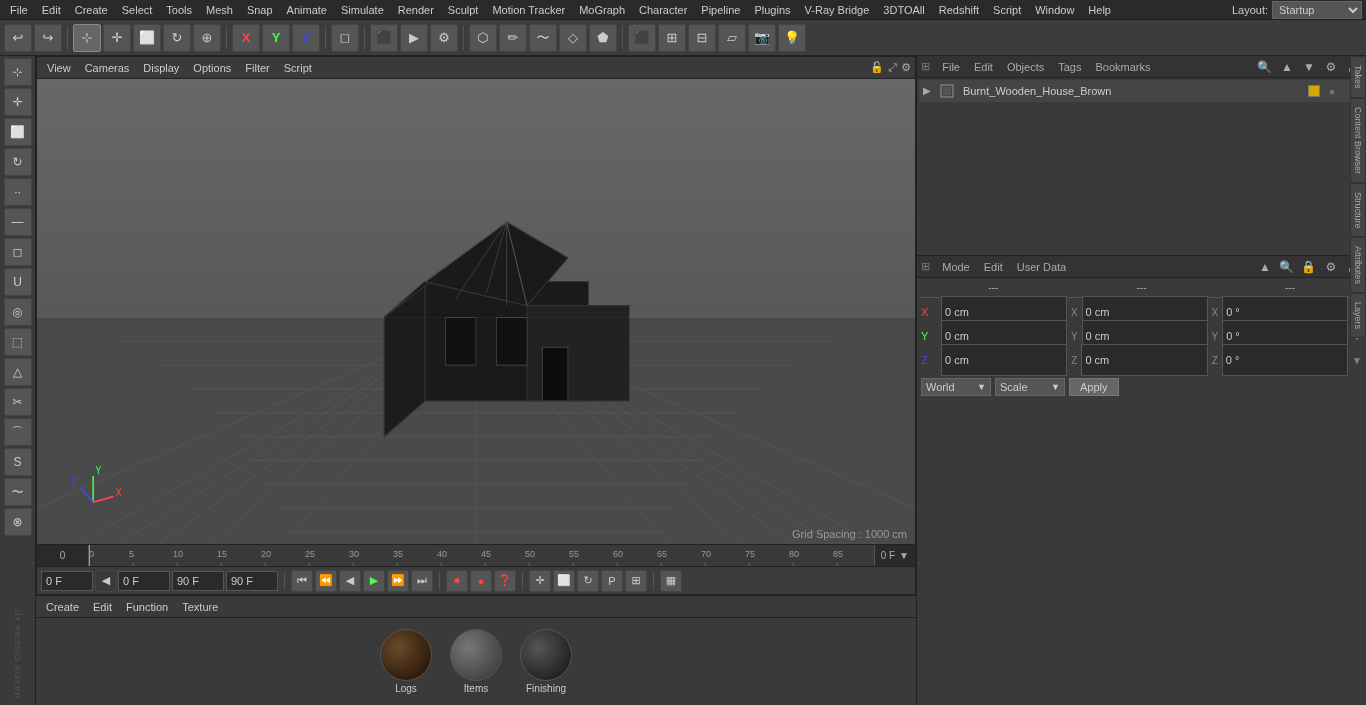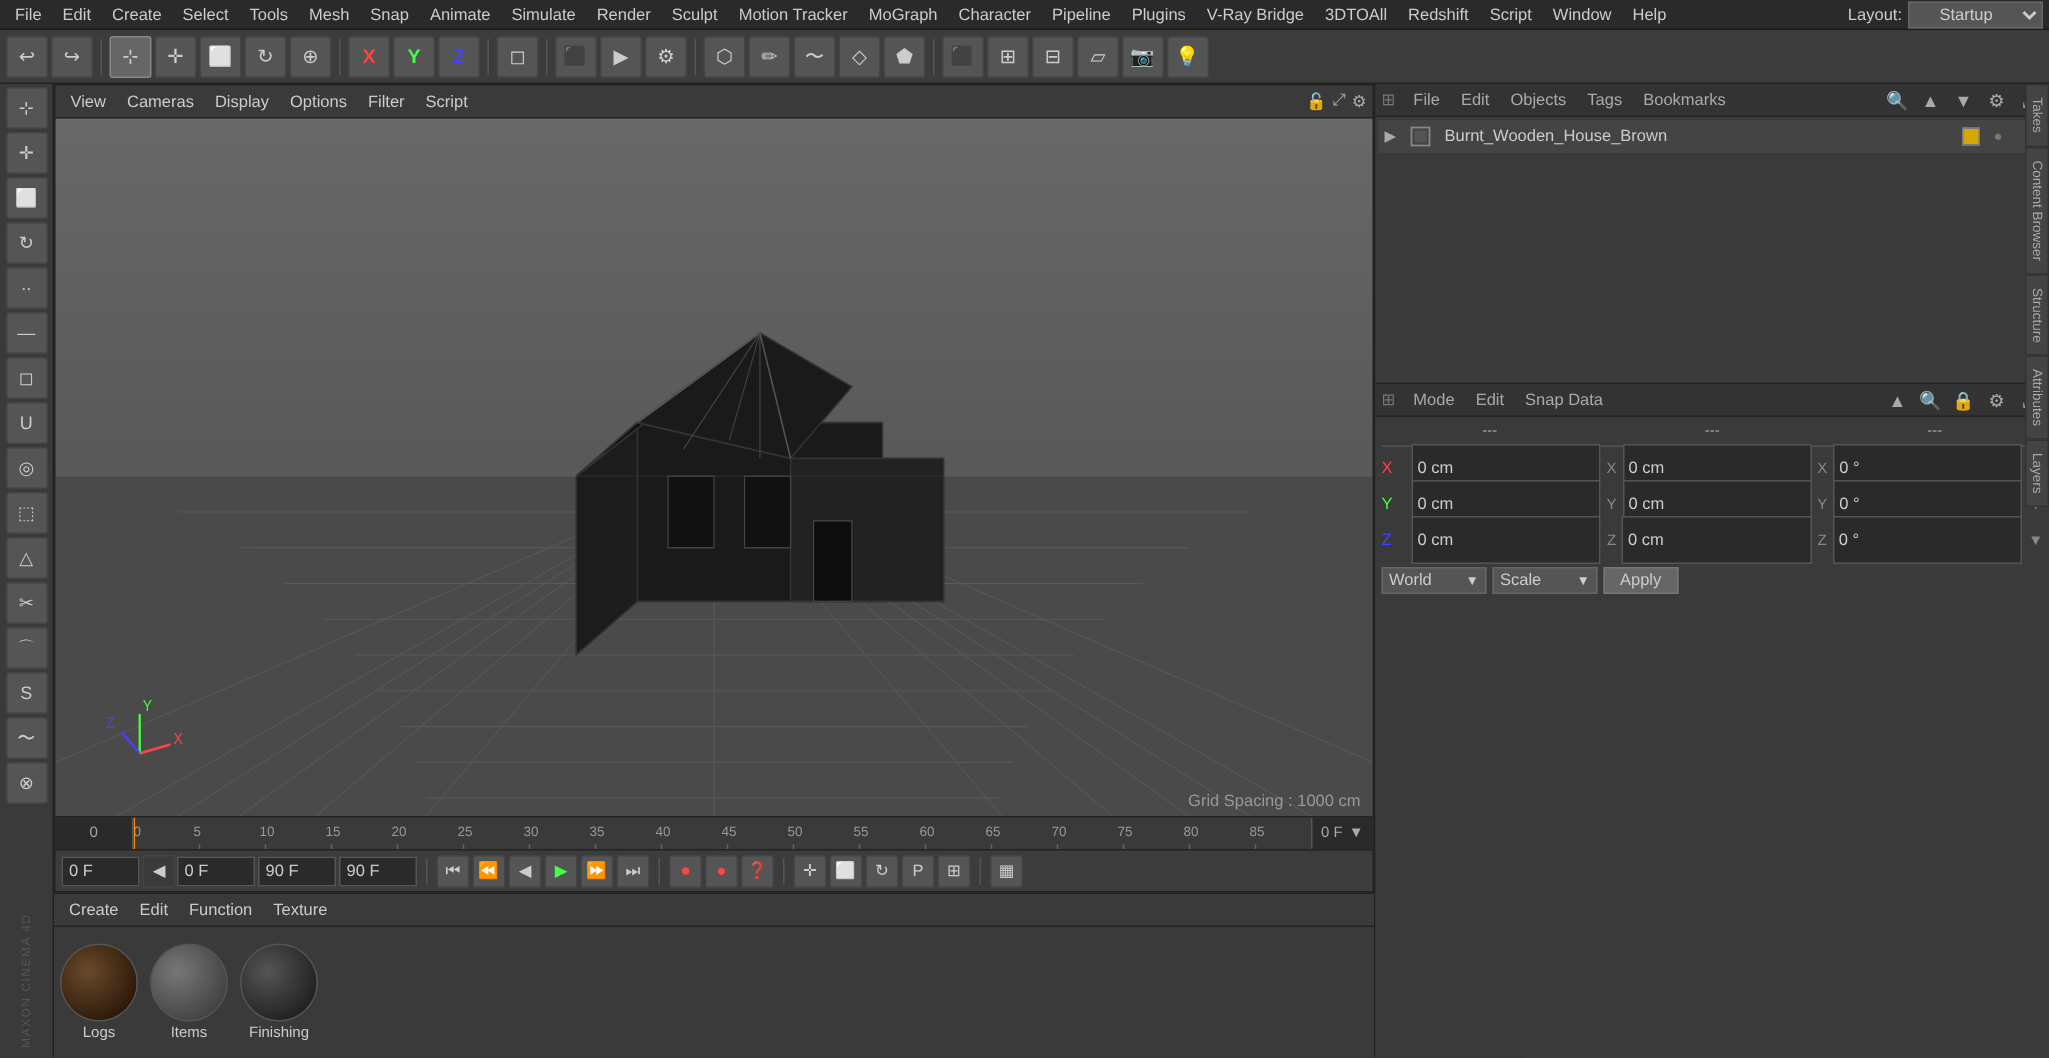--- a/index.html
+++ b/index.html
@@ -38,21 +38,21 @@
       display: flex;
       align-items: center;
       gap: 4px;
     }
     #layout-label { color: #ccc; font-size: 11px; }
     #layout-dropdown {
       background: #555;
       border: 1px solid #666;
       color: #ccc;
       font-size: 11px;
-      padding: 1px 16px;
+      padding: 1px 2px;
       width: 90px;
     }
 
     
     #toolbar {
       display: flex;
       align-items: center;
       height: 36px;
       background: #3c3c3c;
       border-bottom: 1px solid #222;
@@ -245,23 +245,24 @@
     .mat-menu-item {
       padding: 2px 6px;
       cursor: pointer;
       color: #ccc;
       font-size: 11px;
     }
     #material-swatches {
       display: flex;
       align-items: center;
       padding: 4px;
-      gap: 8px;
+      gap: 18px;
       flex: 1;
       overflow: hidden;
+      justify-content: center;
     }
     .material-swatch {
       display: flex;
       flex-direction: column;
       align-items: center;
       cursor: pointer;
       gap: 2px;
     }
     .swatch-circle {
       width: 52px;
@@ -803,21 +804,21 @@
           <span class="obj-vis">●</span>
         </div>
       </div>
     </div>
 
     <div id="attributes-panel" style="flex:1;display:flex;flex-direction:column;">
       <div id="attr-header">
         <span style="color:#777;margin-right:4px;">⊞</span>
         <span class="attr-header-item">Mode</span>
         <span class="attr-header-item">Edit</span>
-        <span class="attr-header-item">Snap Data</span>
+        <span class="attr-header-item">User Data</span>
         <div id="attr-icons">
           <span class="attr-icon">▲</span>
           <span class="attr-icon">🔍</span>
           <span class="attr-icon">🔒</span>
           <span class="attr-icon">⚙</span>
           <span class="attr-icon">⤢</span>
         </div>
       </div>
       <div id="attr-content">
 

